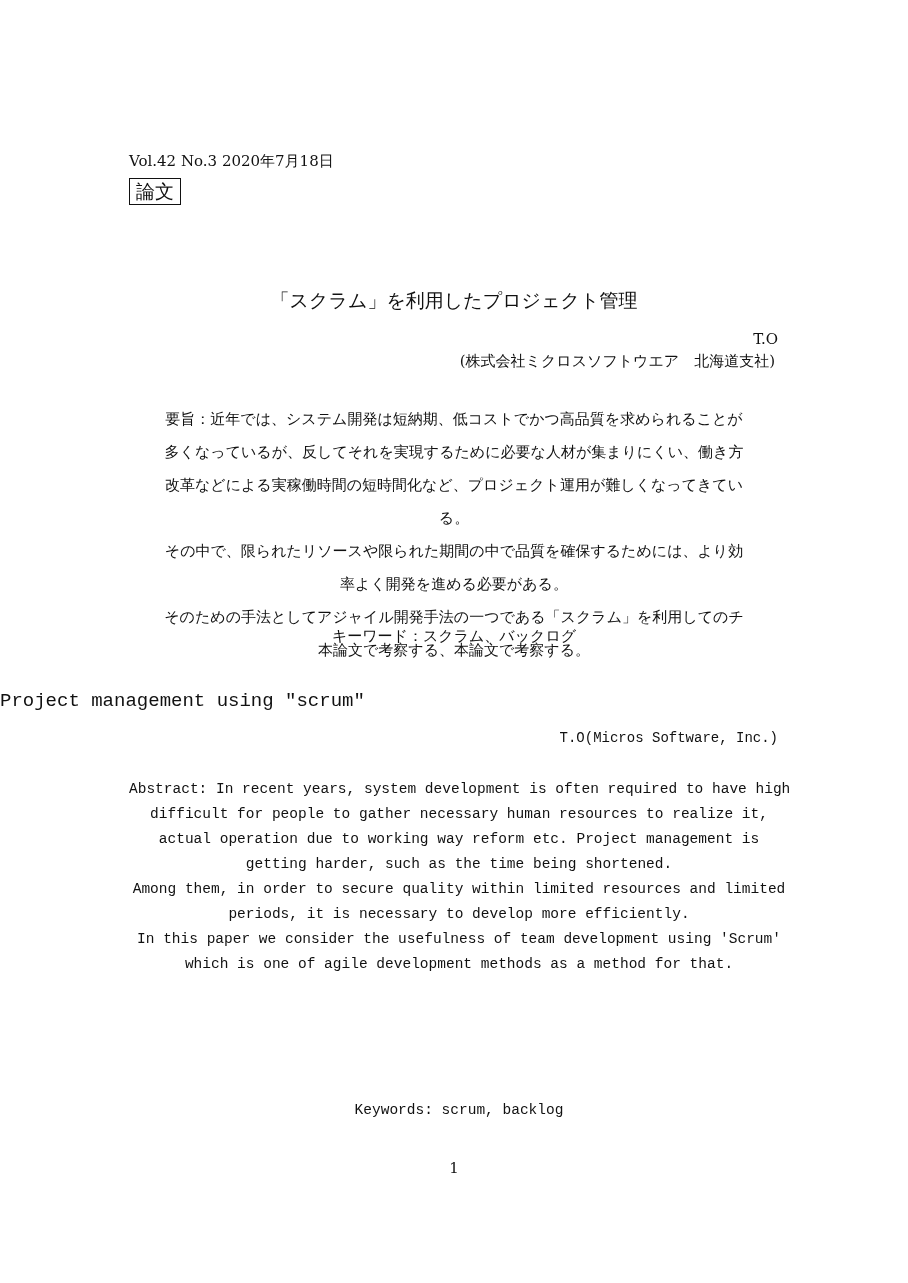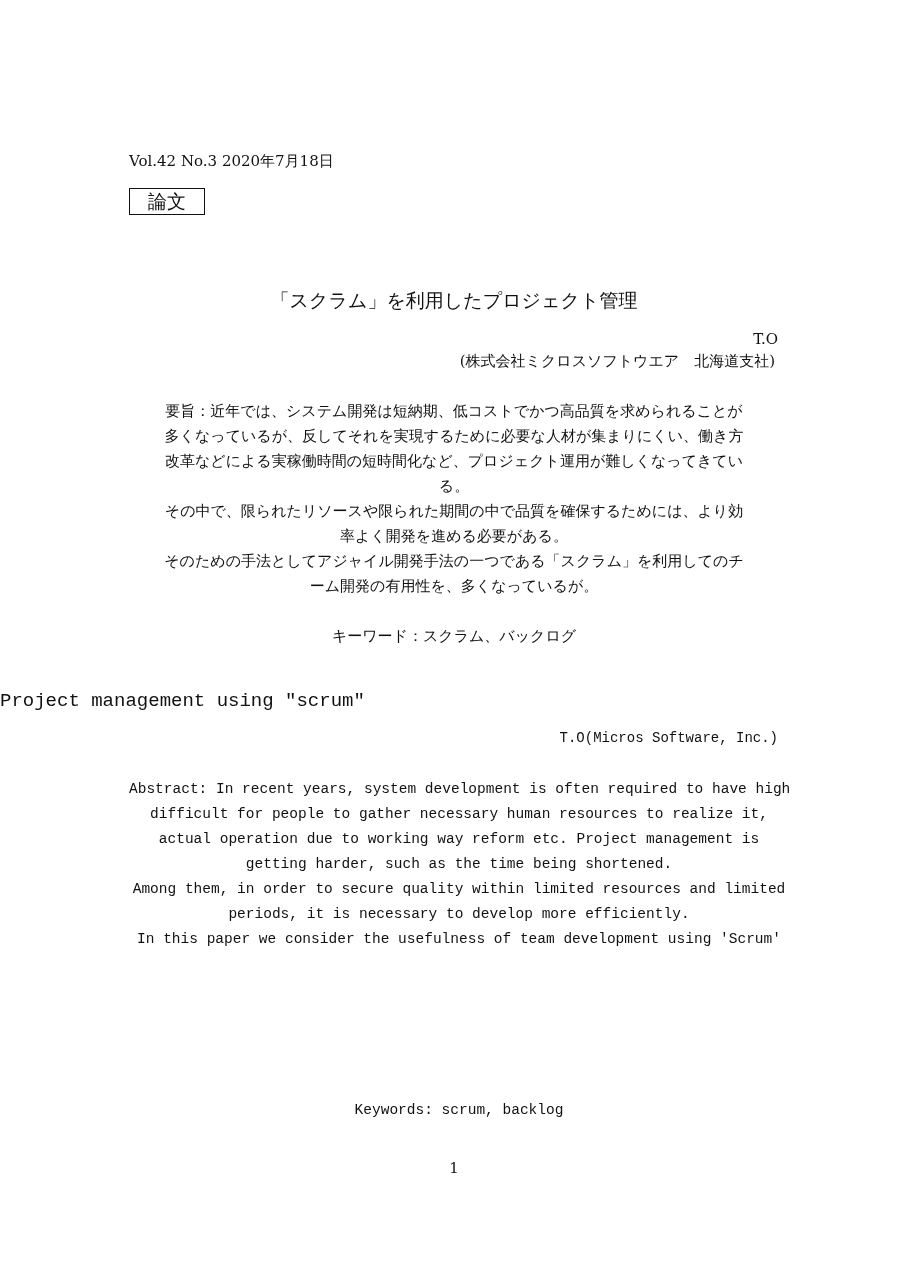--- a/index.html
+++ b/index.html
@@ -1,26 +1,26 @@
 <!DOCTYPE html>
 <html><head>
   <meta charset="utf-8">
   <style>
     html, body { margin: 0; padding: 0; background: #ffffff; }
     body { width: 908px; height: 1283px; position: relative; overflow: hidden;
       font-family: "DejaVu Serif", "Liberation Serif", serif; color: #111; }
     .abs { position: absolute; white-space: nowrap; text-align: center; }
     .vol { left: 129px; top: 152px; font-size: 15px; }
-    .badge { left: 129px; top: 188px; font-size: 19px; border: 1.5px solid #111; padding: 0 18px; line-height: 25px; }
+    .badge { left: 129px; top: 178px; font-size: 19px; border: 1.5px solid #111; padding: 0 6px; line-height: 25px; }
     .jtitle { left: 0; width: 908px; top: 288px; text-align: center; font-size: 19px; box-sizing: border-box; }
     .right { right: 130px; text-align: right; font-size: 15px; }
     .jauthor { top: 330px; }
     .jaff { top: 352px; right: 133px; }
     .jblock { left: 129px; width: 650px; font-size: 15px; line-height: 25px; }
-    .jblock p { margin: 0; white-space: nowrap; }
+    .jblock p { margin: 8px; white-space: nowrap; }
     .etitle { left: 0; width: 908px; top: 690px; text-align: left; font-size: 19px;
       font-family: "Liberation Mono", "DejaVu Sans Mono", monospace; }
     .eauthor { top: 730px; right: 130px; font-family: "Liberation Mono", "DejaVu Sans Mono", monospace; font-size: 14px; }
     .eblock { left: 129px; width: 660px; font-family: "Liberation Mono", "DejaVu Sans Mono", monospace; font-size: 14.5px; line-height: 25px; }
     .eblock p { margin: 0; white-space: nowrap; }
     .page { left: 0; width: 908px; top: 1159px; text-align: center; font-size: 15px; }
   </style>
 </head>
 <body>
 
@@ -32,31 +32,32 @@
 <div class="abs right jaff">(株式会社ミクロスソフトウエア　北海道支社)</div>
 
 <div class="abs jblock" style="top:399px;">
   <p>要旨：近年では、システム開発は短納期、低コストでかつ高品質を求められることが</p>
   <p>多くなっているが、反してそれを実現するために必要な人材が集まりにくい、働き方</p>
   <p>改革などによる実稼働時間の短時間化など、プロジェクト運用が難しくなってきてい</p>
   <p>る。</p>
   <p>その中で、限られたリソースや限られた期間の中で品質を確保するためには、より効</p>
   <p>率よく開発を進める必要がある。</p>
   <p>そのための手法としてアジャイル開発手法の一つである「スクラム」を利用してのチ</p>
-  <p>ーム開発の有用性を、多くなっているが。</p>
+  <p>本論文で考察する、本論文で考察する。</p>
 </div>
 <div class="abs jblock" style="top:624px;">キーワード：スクラム、バックログ</div>
 
 <div class="abs etitle">Project management using ″scrum″</div>
 <div class="abs eauthor">T.O(Micros Software, Inc.)</div>
 
 <div class="abs eblock" style="top:777px;">
   <p>Abstract: In recent years, system development is often required to have high</p>
   <p>difficult for people to gather necessary human resources to realize it,</p>
   <p>actual operation due to working way reform etc. Project management is</p>
   <p>getting harder, such as the time being shortened.</p>
   <p>Among them, in order to secure quality within limited resources and limited</p>
   <p>periods, it is necessary to develop more efficiently.</p>
   <p>In this paper we consider the usefulness of team development using 'Scrum'</p>
+  <p>which is one of agile development methods as a method for that.</p>
 </div>
 <div class="abs eblock" style="top:1058px;margin-top:40px;">Keywords: scrum, backlog</div>
 
 <div class="abs page">1</div>
 
 </body></html>

